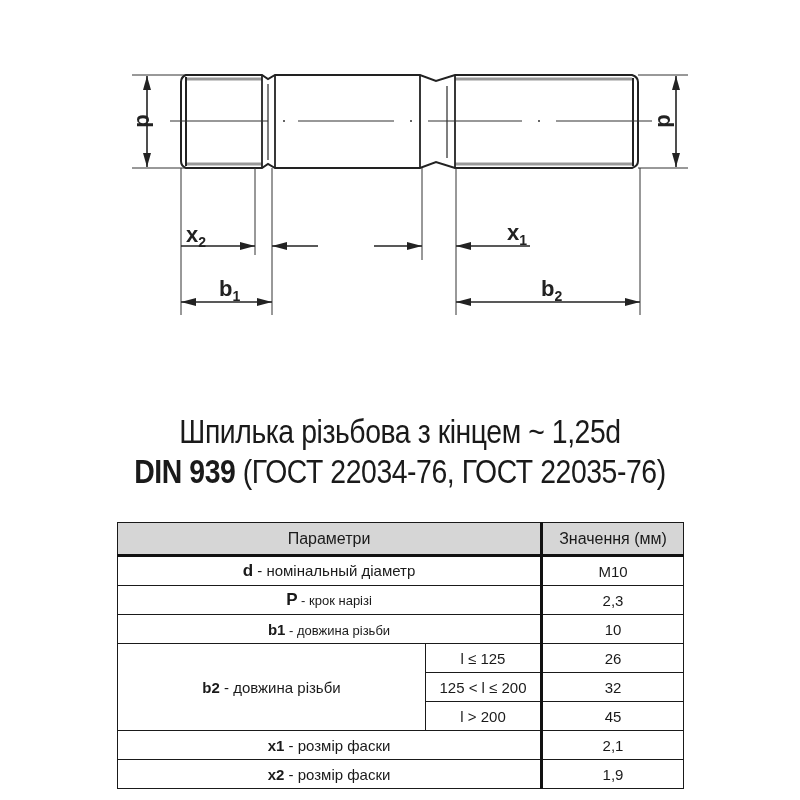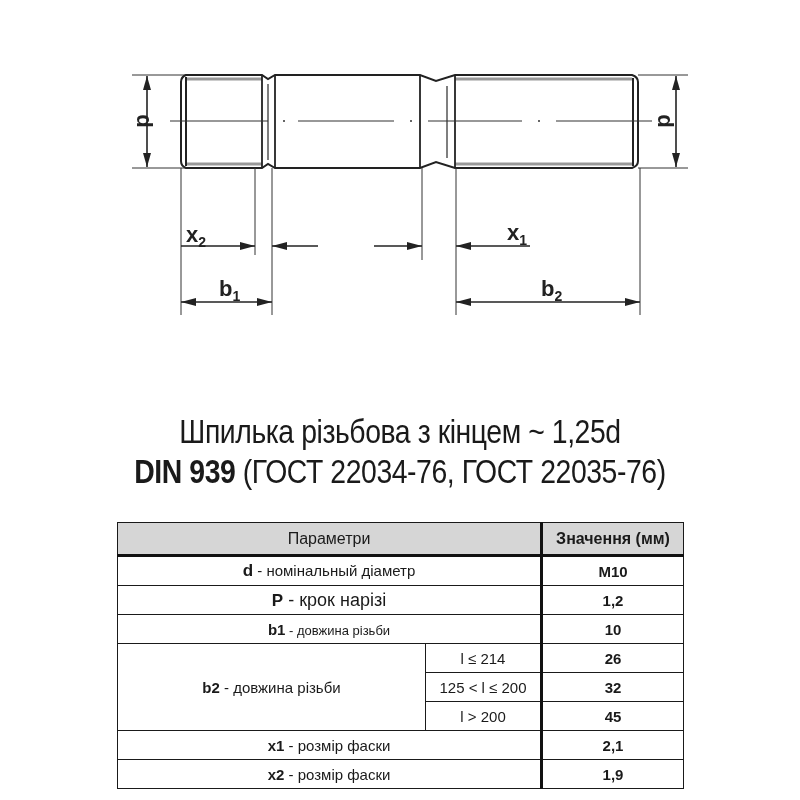--- a/index.html
+++ b/index.html
@@ -4,21 +4,21 @@
 <style>
   html, body { margin:0; padding:0; background:#ffffff; }
   body { width:800px; height:800px; position:relative; overflow:hidden; font-family:"Liberation Sans", sans-serif; color:#1a1a1a; }
   #drawing { position:absolute; left:0; top:0; width:800px; height:400px; }
   .title1 { position:absolute; left:0; width:800px; top:412px; text-align:center; font-size:33px; line-height:40px; letter-spacing:-0.5px; transform:scaleX(0.86); transform-origin:center; }
   .title2 { position:absolute; left:0; width:800px; top:452px; text-align:center; font-size:33px; line-height:40px; letter-spacing:-0.5px; transform:scaleX(0.86); transform-origin:center; }
   .title2 b { font-weight:bold; }
   table.spec { position:absolute; left:117px; top:522px; width:566px; border-collapse:collapse; font-size:15px; table-layout:fixed; }
   table.spec td, table.spec th { border:1.5px solid #1a1a1a; text-align:center; height:24px; padding:2px; font-weight:normal; }
   table.spec th { background:#d6d6d6; height:27px; font-size:16px; border-bottom:3px solid #111; }
-  table.spec .val { border-left:3px solid #111;font-weight:bold; }
+  table.spec .val { border-left:3px solid #111; }
   .sym { font-weight:bold; }
   .dim { fill:none; stroke:#222; stroke-width:1.6; }
   .thin { fill:none; stroke:#333; stroke-width:1; }
   .lbl { font-family:"Liberation Sans", sans-serif; font-weight:bold; font-size:22px; fill:#222; }
   .sub { font-size:14px; }
 </style>
 </head>
 <body>
 
 <svg id="drawing" viewBox="0 0 800 400" xmlns="http://www.w3.org/2000/svg">
@@ -108,30 +108,30 @@
   <tbody>
       <tr>
     <th colspan="2">Параметри</th>
     <th class="val">Значення (мм)</th>
   </tr>
   <tr>
     <td colspan="2"><span class="sym" style="font-size:17px">d</span><span> - номінальный діаметр</span></td>
     <td class="val sym">M10</td>
   </tr>
   <tr>
-    <td colspan="2"><span class="sym" style="font-size:17px">P</span><span style="font-size:18px"> - крок нарізі</span></td>
-    <td class="val">1,2</td>
+    <td colspan="2"><span class="sym" style="font-size:17px">P</span><span style="font-size:13px"> - крок нарізі</span></td>
+    <td class="val">2,3</td>
   </tr>
   <tr>
     <td colspan="2"><span class="sym">b1</span><span style="font-size:13px"> - довжина різьби</span></td>
     <td class="val">10</td>
   </tr>
   <tr>
     <td rowspan="3"><span class="sym">b2</span><span> - довжина різьби</span></td>
-    <td>l ≤ 214</td>
+    <td>l ≤ 125</td>
     <td class="val">26</td>
   </tr>
   <tr>
     <td>125 &lt; l ≤ 200</td>
     <td class="val">32</td>
   </tr>
   <tr>
     <td>l &gt; 200</td>
     <td class="val">45</td>
   </tr>

